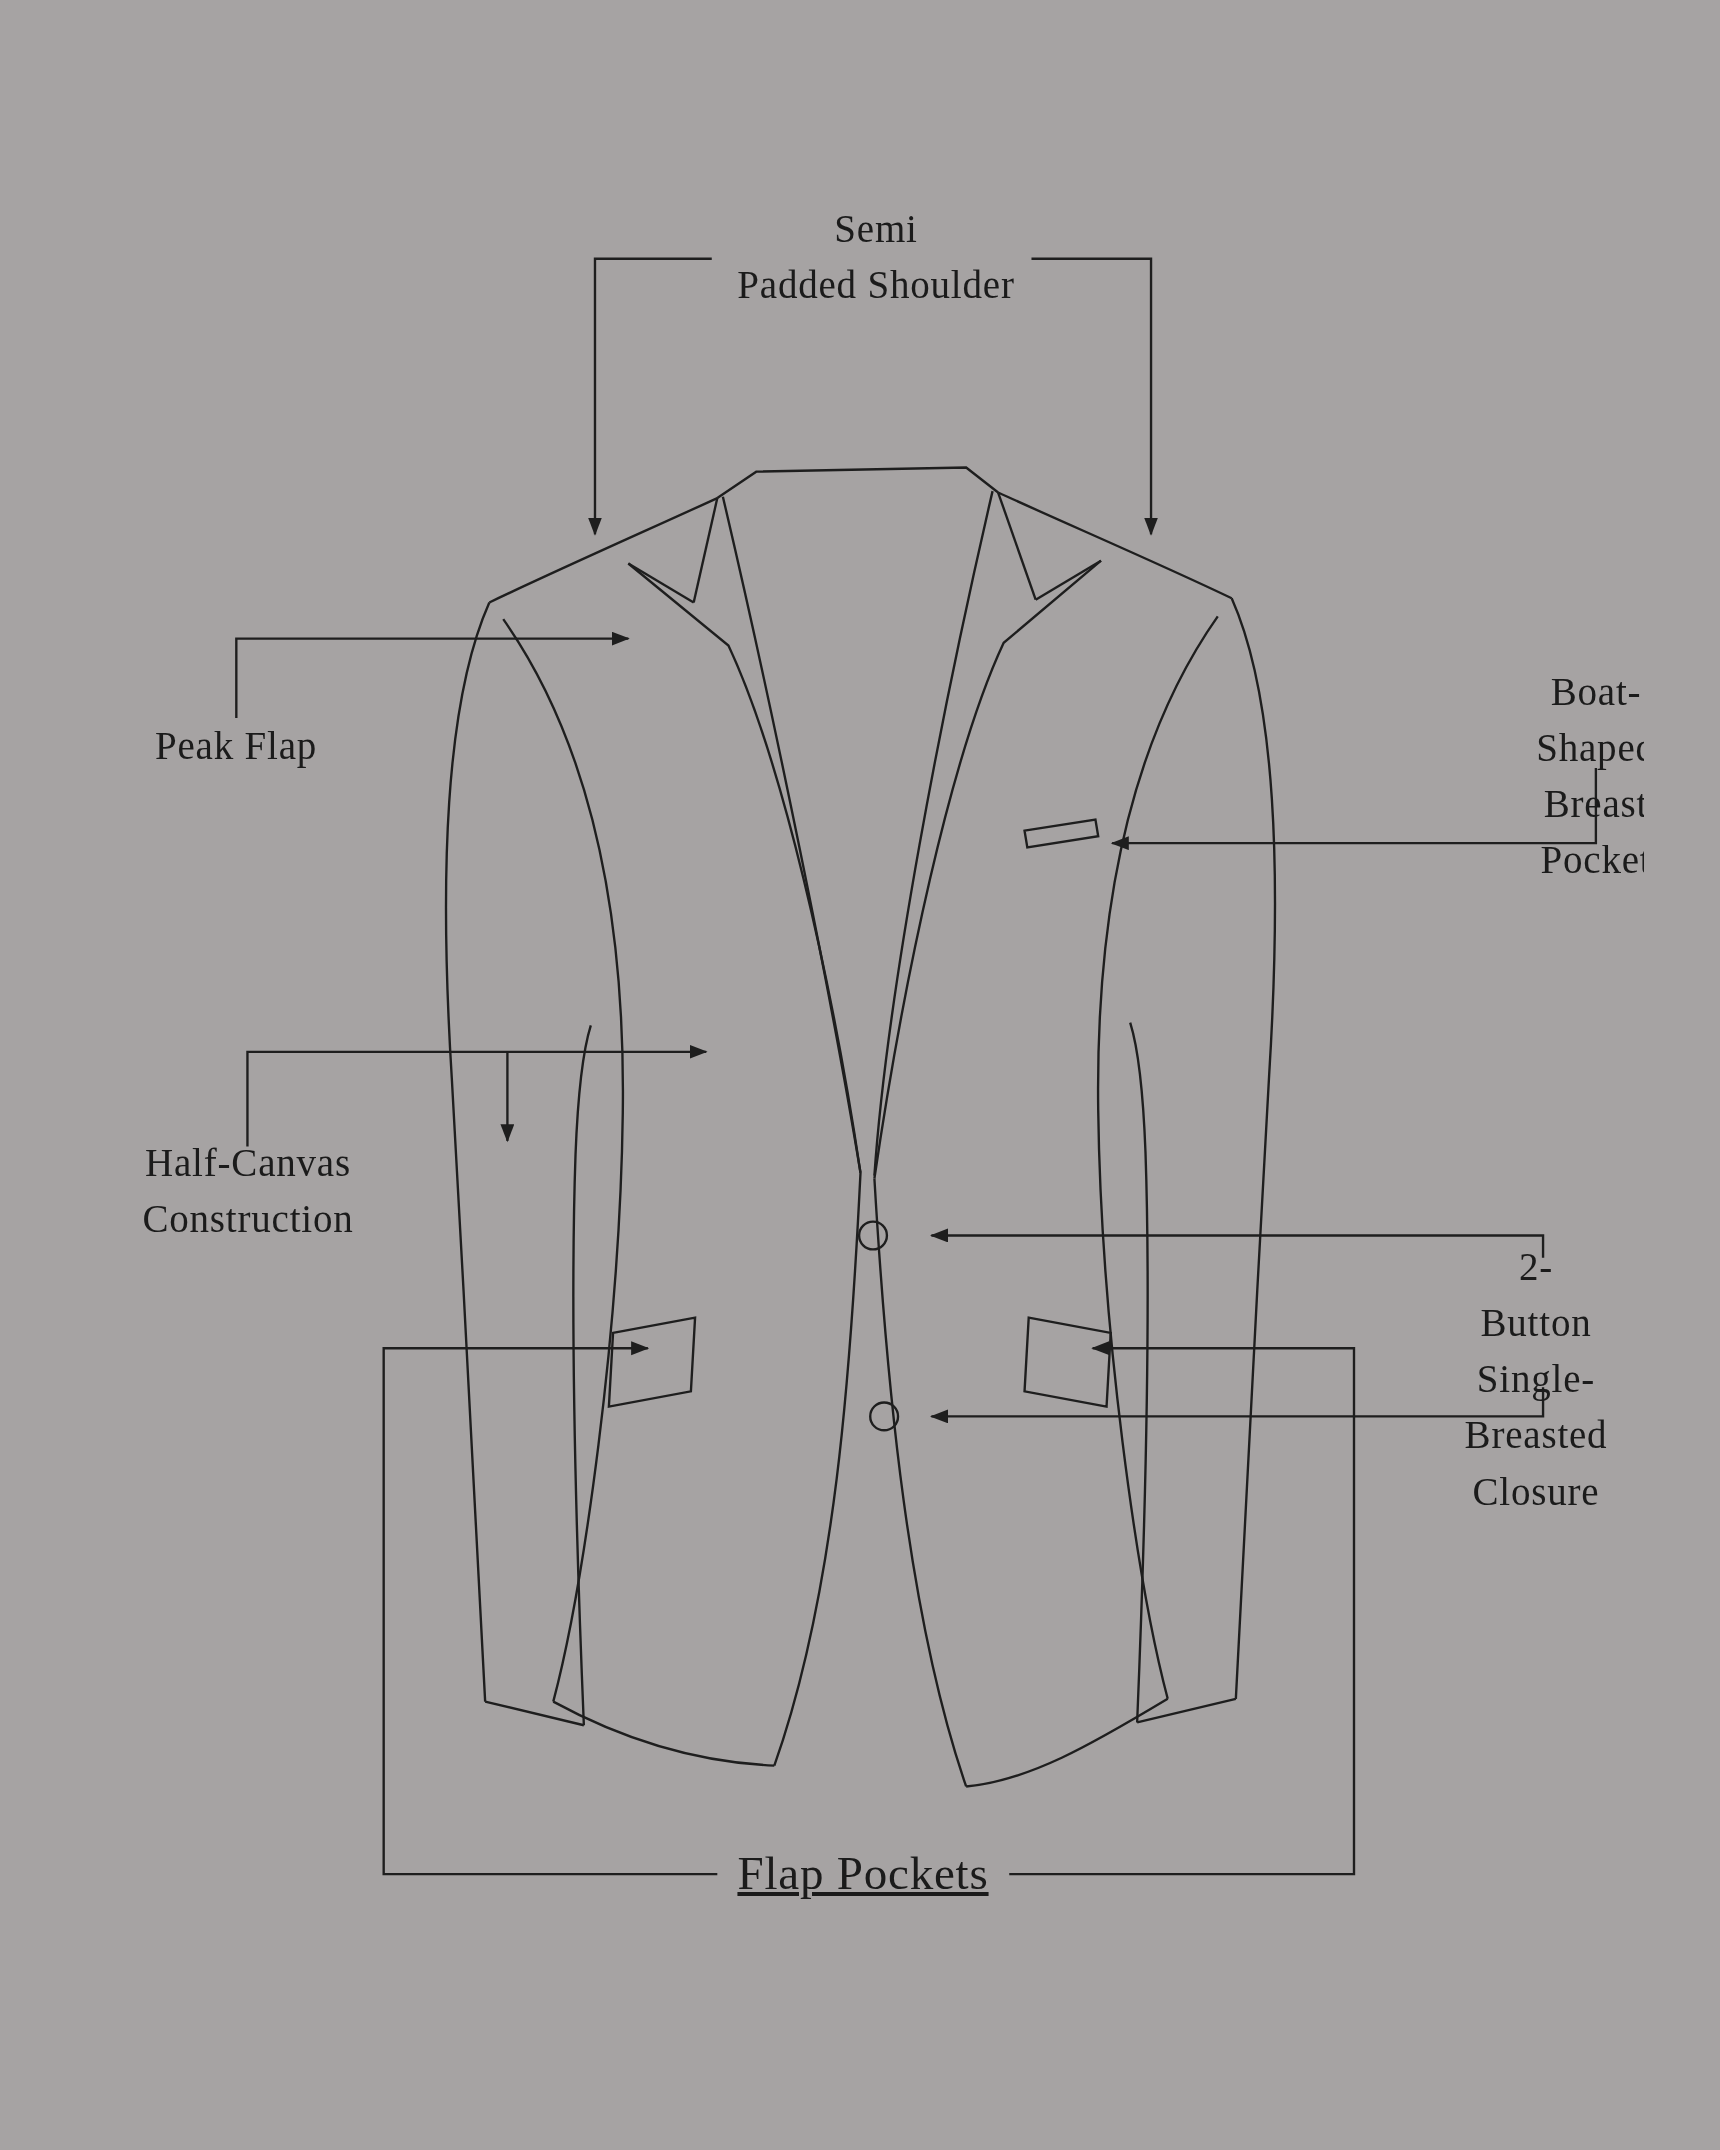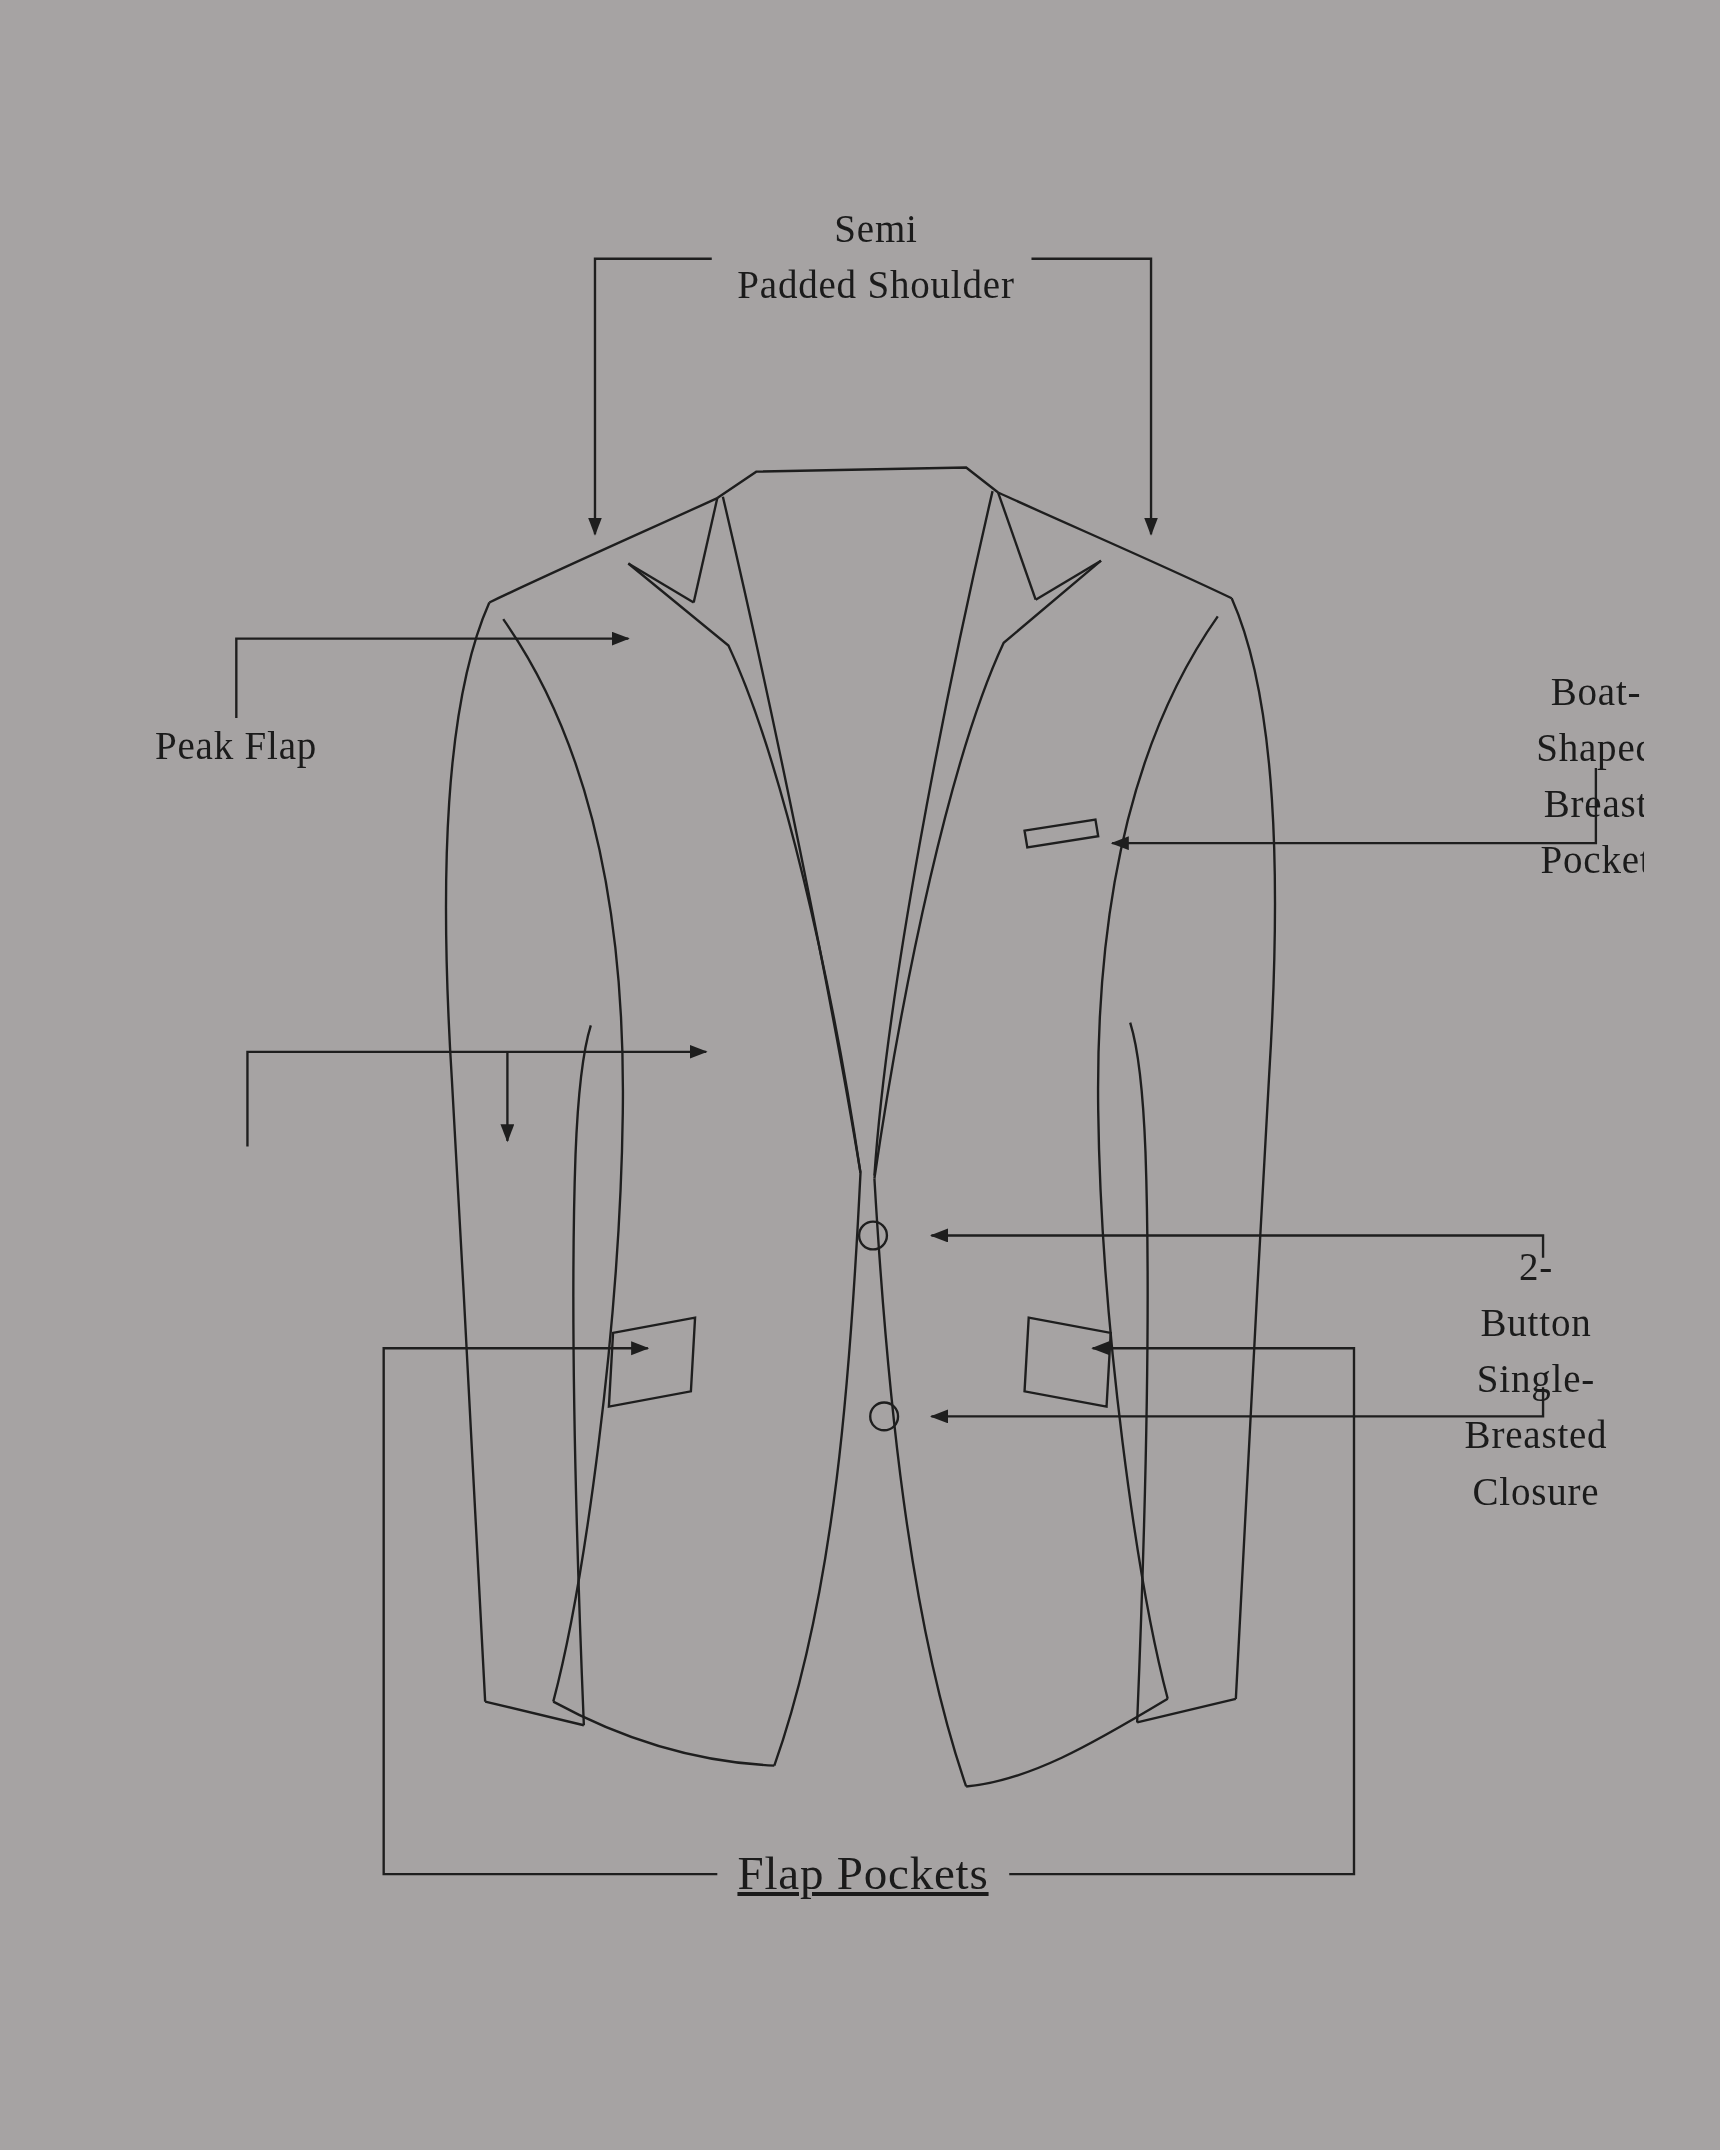--- a/index.html
+++ b/index.html
@@ -112,20 +112,22 @@
   </svg>
 
   <div class="label" style="left:876px; top:201px;">Semi
 Padded Shoulder</div>
 
   <div class="label" style="left:236px; top:718px;">Peak Flap</div>
 
   <div class="label" style="left:1596px; top:664px;">Boat-Shaped
 Breast Pocket</div>
 
+  <div class="label" style="left:248px; top:1135px;">Half-Canvas
+Construction</div>
 
   <div class="label" style="left:1536px; top:1239px;">2-Button
 Single-Breasted
 Closure</div>
 
   <div class="label label-large" style="left:863px; top:1840px;text-decoration:underline;">Flap Pockets</div>
 
 </div>
 
 

